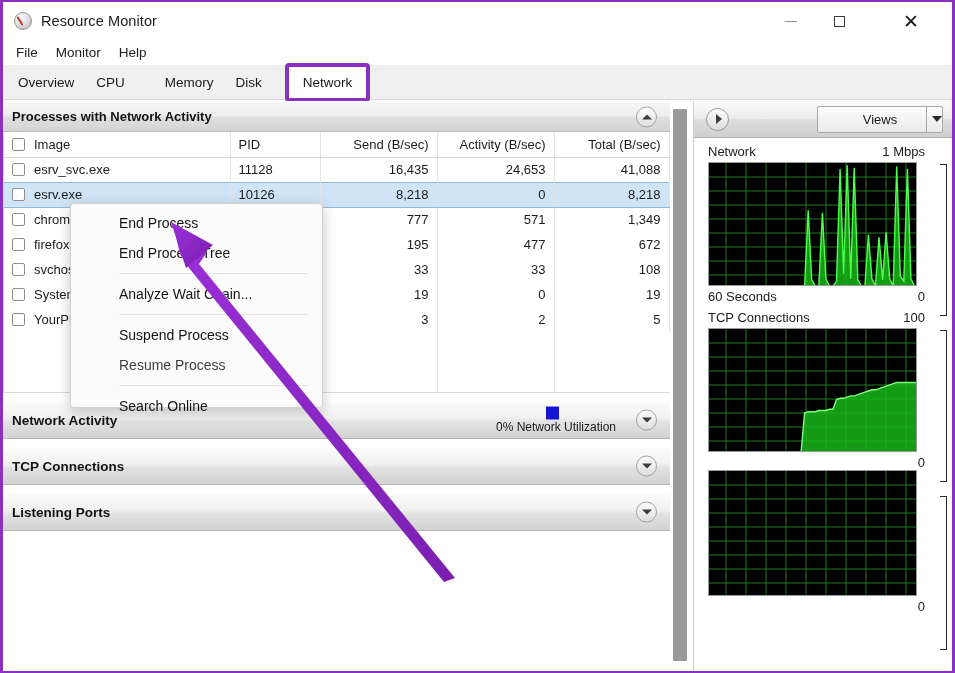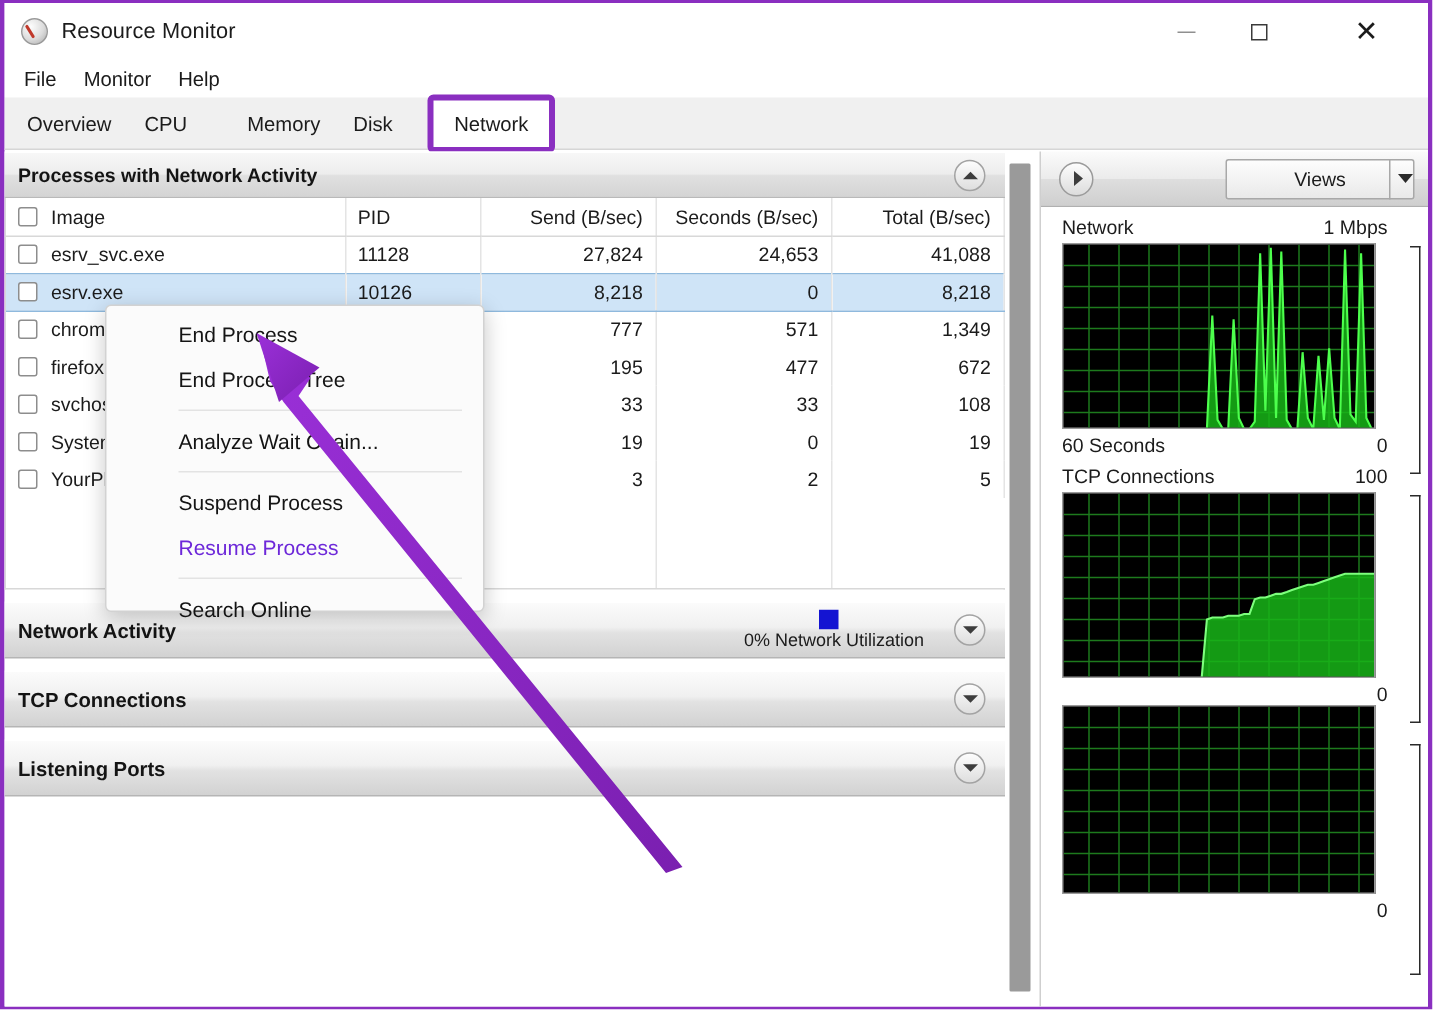--- a/index.html
+++ b/index.html
@@ -272,21 +272,21 @@
     border: 1px solid #d2d2d2;
     border-radius: 4px;
     box-shadow: 0 4px 14px rgba(0,0,0,0.22);
     padding-top: 4px;
     z-index: 40;
   }
   .ctx-item {
     height: 30px; display: flex; align-items: center;
     padding-left: 48px; font-size: 14px; color: #141414;
   }
-  .ctx-item.disabled { color: #6d28d9; }
+  .ctx-item.disabled { color: #404040; }
   .ctx-sep {
     height: 1px; background: #e3e3e3; margin: 5px 14px 5px 48px;
   }
 
   
   #arrow-anno {
     position: absolute; left: 0; top: 0;
     width: 955px; height: 673px;
     pointer-events: none; z-index: 60;
   }
@@ -336,29 +336,29 @@
 
       <div id="proc-area-border">
       <table id="proc-table">
         <thead>
           <tr>
             <th class="c-image">
               <span class="cb"></span><span>Image</span>
             </th>
             <th class="c-pid">PID</th>
             <th class="c-send">Send (B/sec)</th>
-            <th class="c-recv">Seconds (B/sec)</th>
+            <th class="c-recv">Activity (B/sec)</th>
             <th class="c-total">Total (B/sec)</th>
           </tr>
         </thead>
         <tbody>
           <tr>
             <td class="c-image"><span class="cb"></span><span>esrv_svc.exe</span></td>
             <td class="c-pid">11128</td>
-            <td class="c-send">27,824</td>
+            <td class="c-send">16,435</td>
             <td class="c-recv">24,653</td>
             <td class="c-total">41,088</td>
           </tr>
           <tr class="selrow">
             <td class="c-image"><span class="cb"></span><span>esrv.exe</span></td>
             <td class="c-pid">10126</td>
             <td class="c-send">8,218</td>
             <td class="c-recv">0</td>
             <td class="c-total">8,218</td>
           </tr>

